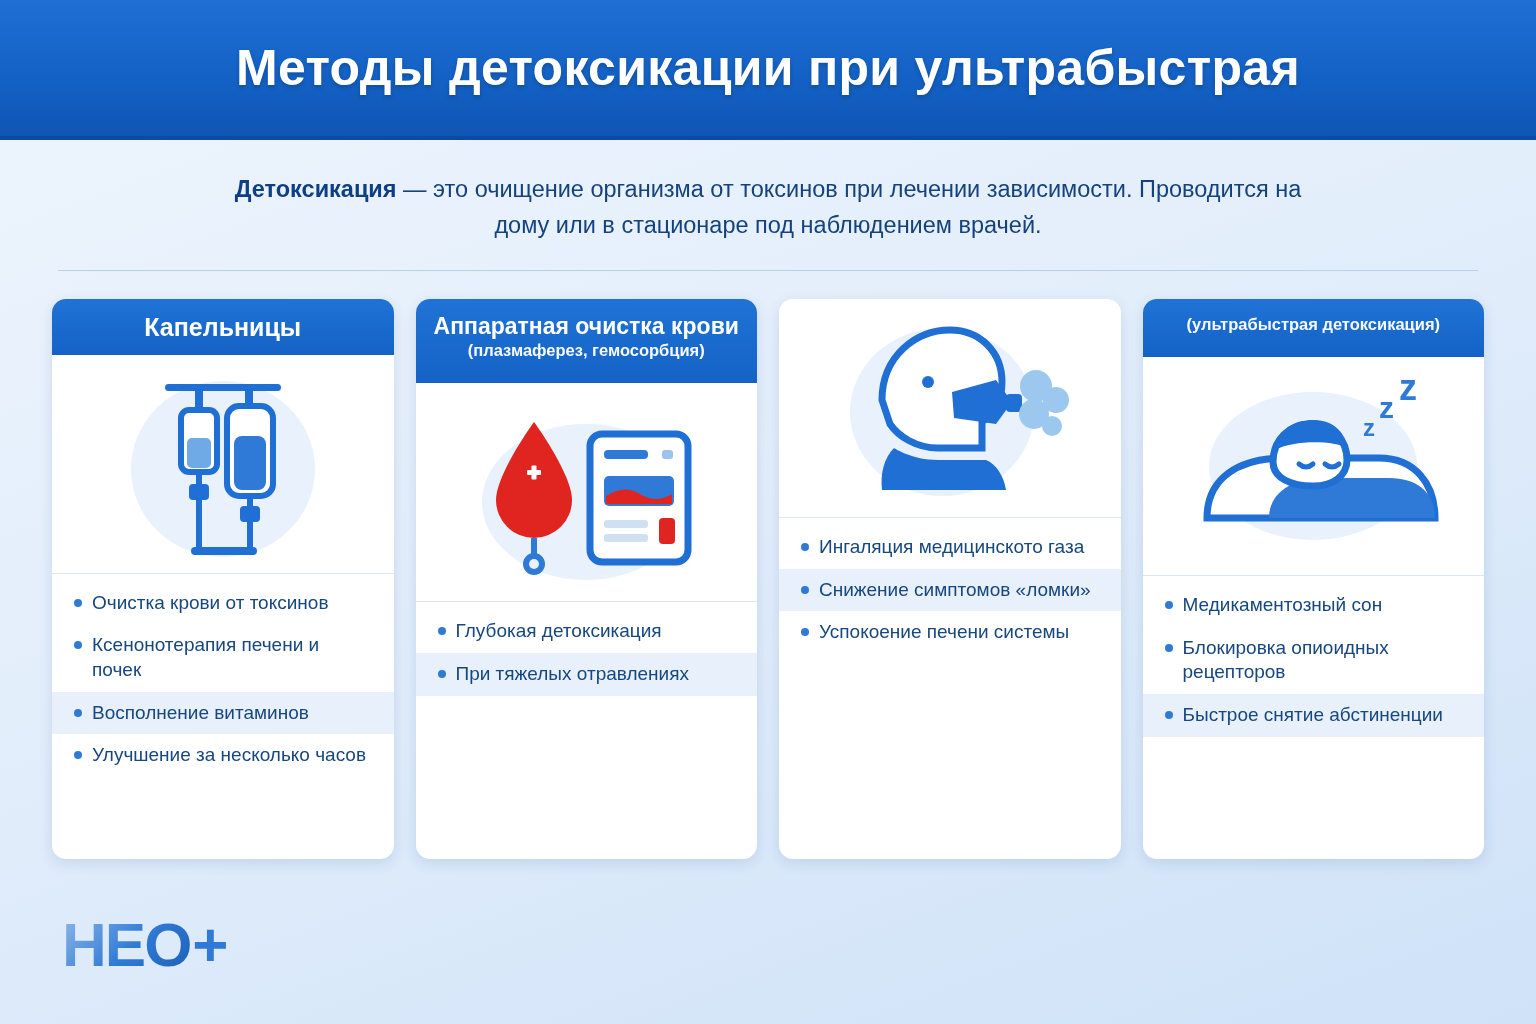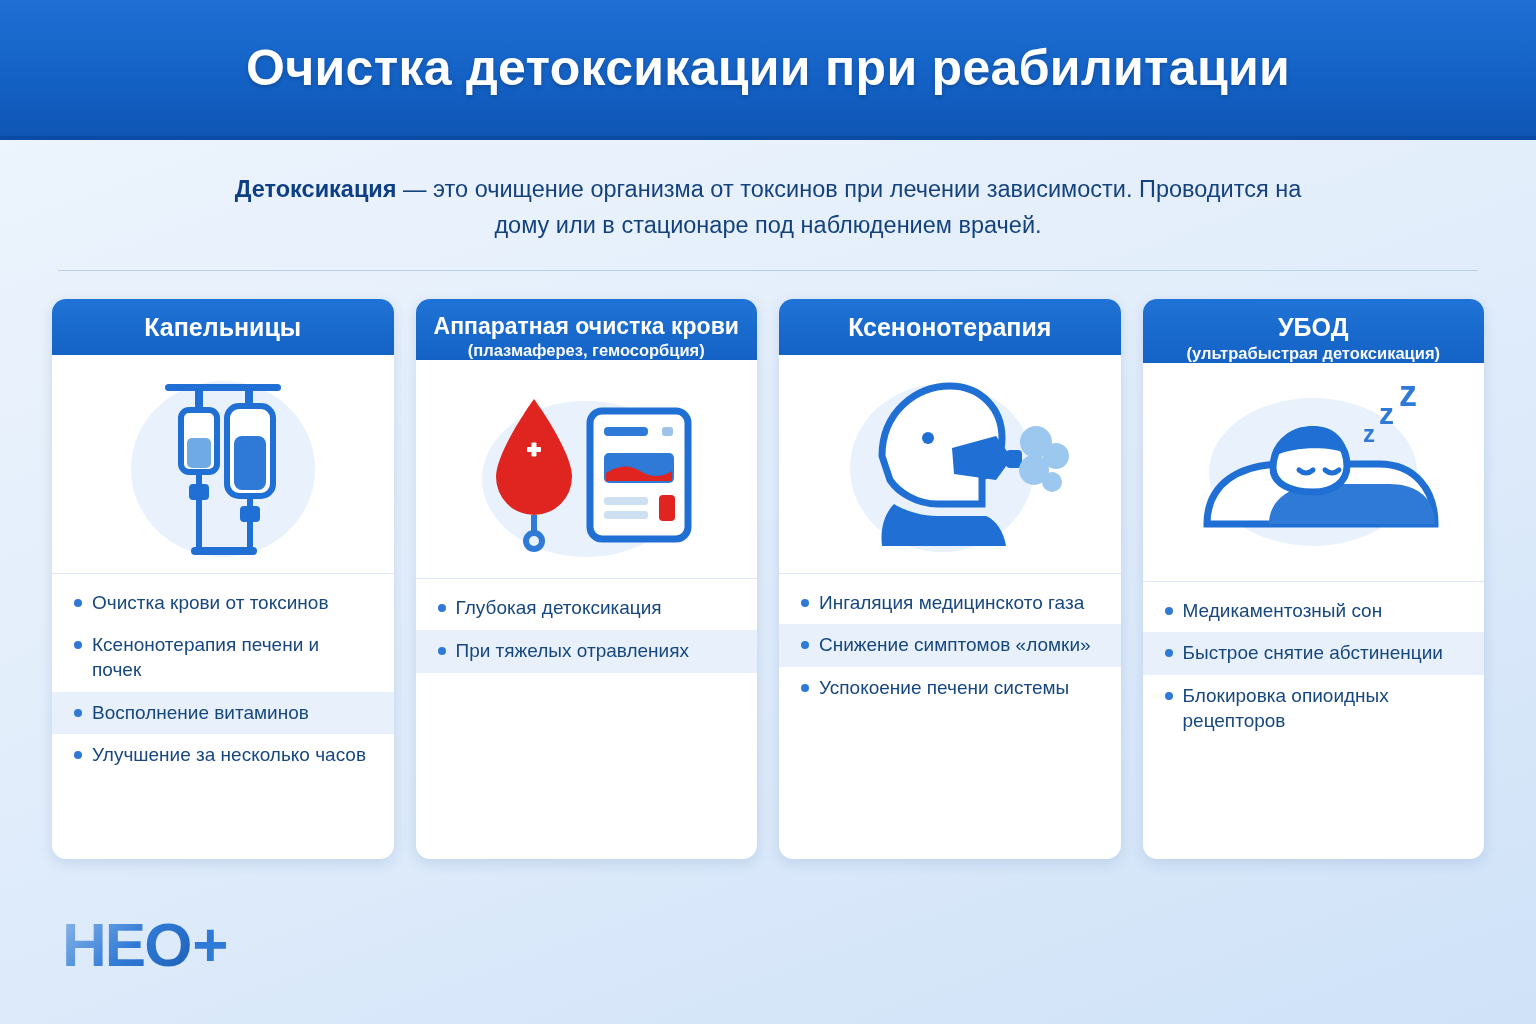--- a/index.html
+++ b/index.html
@@ -82,21 +82,21 @@
     line-height: 1.15;
     white-space: nowrap;
   }
   .card-head .t.small { font-size: 23px; }
   .card-head .sub {
     font-size: 16.5px;
     font-weight: bold;
     margin-top: 2px;
     opacity: 0.97;
   }
-  .card.tall .card-head { padding-bottom: 0; }
+  .card.tall .card-head { padding-bottom: 23px; }
 
   .art {
     height: 218px;
     display: flex;
     align-items: center;
     justify-content: center;
     position: relative;
   }
   .art svg { display: block; }
 
@@ -146,21 +146,21 @@
     font-weight: bold;
     color: #2f7ad6;
     margin-left: 2px;
     line-height: 1;
   }
 </style>
 </head>
 <body>
 
 <div class="header">
-  <h1>Очистка детоксикации при реабилитации</h1>
+  <h1>Методы детоксикации при ультрабыстрая</h1>
 </div>
 
 <div class="intro-wrap">
   <div class="intro">
     <b>Детоксикация</b><span> — это очищение организма от токсинов при лечении зависимости. Проводится на дому или в стационаре под наблюдением врачей.</span>
   </div>
 </div>
 <div class="divider"></div>
 
 <div class="cards">
@@ -235,23 +235,20 @@
           <span>Глубокая детоксикация</span>
         </div>
       <div class="li hl">
           <span class="dot"></span>
           <span>При тяжелых отравлениях</span>
         </div>
     </div>
   </div>
 
   <div class="card">
-    <div class="card-head">
-      <div class="t">Ксенонотерапия</div>
-    </div>
     <div class="art">
       <svg width="260" height="200" viewBox="0 0 260 200">
         <ellipse cx="122" cy="104" rx="92" ry="84" fill="#e8f1fc"></ellipse>
         <path d="M62 92 C62 48 96 22 130 22 C160 22 182 44 182 74 C182 96 170 108 162 114 L162 140 L118 140 C96 140 78 128 70 116 Z" fill="#ffffff" stroke="#1f6fd4" stroke-width="7"></path>
         <path d="M74 140 C74 140 92 152 118 152 L166 152 C176 156 184 168 186 182 L62 182 C60 166 64 150 74 140 Z" fill="#1f6fd4"></path>
         <path d="M132 84 L176 72 L192 94 L176 116 L134 110 Z" fill="#1f6fd4"></path>
         <rect x="186" y="86" width="16" height="18" rx="4" fill="#1f6fd4"></rect>
         <circle cx="108" cy="74" r="6" fill="#1f6fd4"></circle>
         <g fill="#9cc7ee">
           <circle cx="216" cy="78" r="16"></circle>
@@ -272,21 +269,20 @@
         </div>
       <div class="li">
           <span class="dot"></span>
           <span>Успокоение печени системы</span>
         </div>
     </div>
   </div>
 
   <div class="card tall">
     <div class="card-head">
-      <div class="t">УБОД</div>
       <div class="sub">(ультрабыстрая детоксикация)</div>
     </div>
     <div class="art">
       <svg width="280" height="200" viewBox="0 0 280 200">
         <ellipse cx="140" cy="100" rx="104" ry="74" fill="#e8f1fc"></ellipse>
         <path d="M34 152 C34 112 66 92 110 92 L206 92 C242 92 262 118 262 152 Z" fill="#ffffff" stroke="#1f6fd4" stroke-width="7"></path>
         <path d="M96 152 C96 126 120 112 152 112 L216 112 C248 112 262 130 262 152 Z" fill="#2f7ad6"></path>
         <path d="M100 96 C100 74 116 58 138 58 C160 58 174 74 174 94 C174 110 160 120 140 120 C118 120 100 112 100 96 Z" fill="#ffffff" stroke="#1f6fd4" stroke-width="7"></path>
         <path d="M102 84 C106 62 122 54 140 54 C158 54 172 64 174 82 C160 74 120 74 102 84 Z" fill="#1f6fd4"></path>
         <path d="M126 98 q7 6 14 0" stroke="#1f6fd4" stroke-width="5" fill="none" stroke-linecap="round"></path>
@@ -294,27 +290,27 @@
         <text x="190" y="70" font-family="Liberation Sans, sans-serif" font-size="24" font-weight="bold" fill="#2f7ad6">z</text>
         <text x="206" y="52" font-family="Liberation Sans, sans-serif" font-size="30" font-weight="bold" fill="#2f7ad6">z</text>
         <text x="226" y="34" font-family="Liberation Sans, sans-serif" font-size="36" font-weight="bold" fill="#2f7ad6">z</text>
       </svg>
     </div>
     <div class="list">
       <div class="li">
           <span class="dot"></span>
           <span>Медикаментозный сон</span>
         </div>
+      <div class="li">
+          <span class="dot"></span>
+          <span>Блокировка опиоидных рецепторов</span>
+        </div>
       <div class="li hl">
           <span class="dot"></span>
           <span>Быстрое снятие абстиненции</span>
-        </div>
-      <div class="li">
-          <span class="dot"></span>
-          <span>Блокировка опиоидных рецепторов</span>
         </div>
     </div>
   </div>
 
 </div>
 
 <div class="logo">
   <span class="logo-text">HEO</span>
   <span class="logo-plus">+</span>
 </div>

